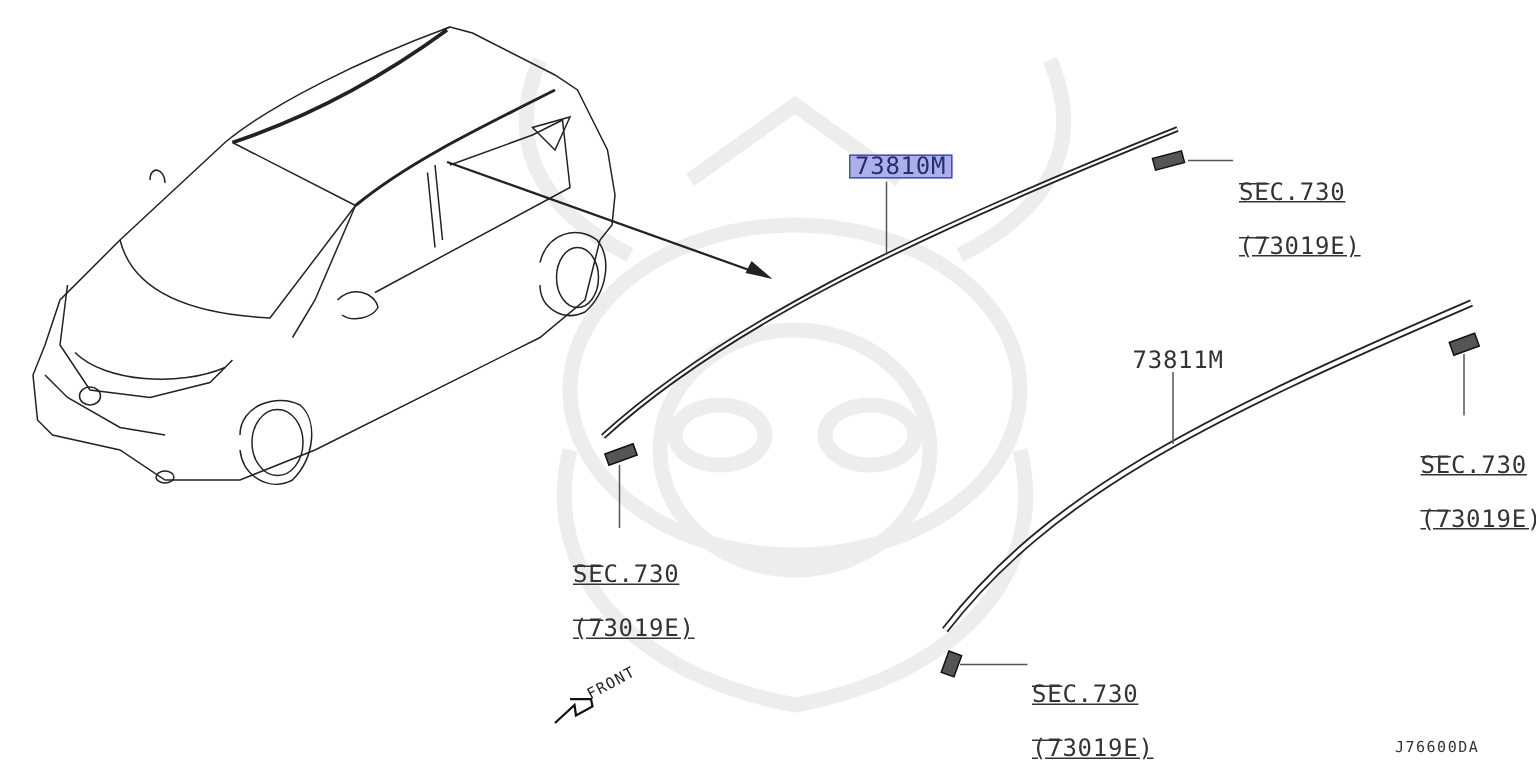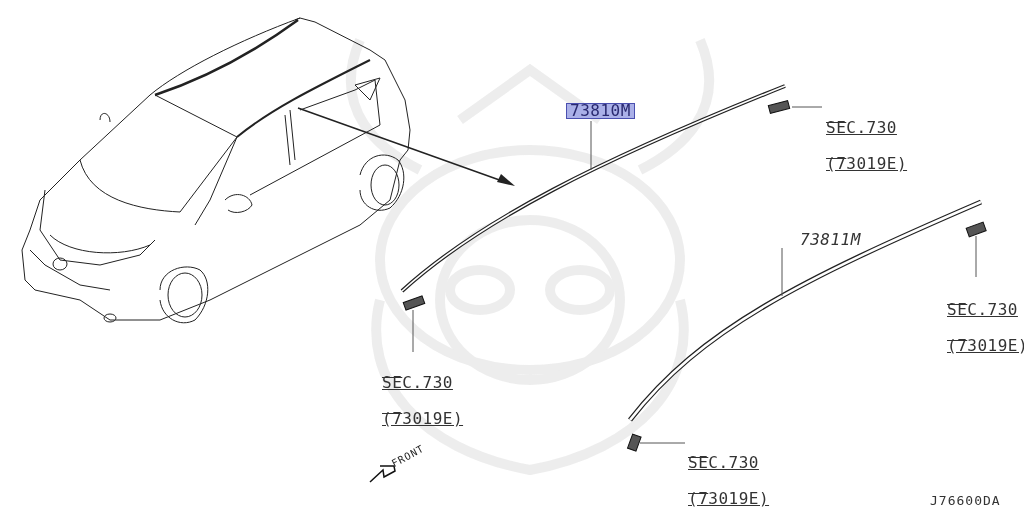--- a/index.html
+++ b/index.html
@@ -4,21 +4,21 @@
 <style>
   html, body { margin: 0; padding: 0; background: #ffffff; }
   body { width: 1024px; height: 511px; position: relative; overflow: hidden;
          font-family: "DejaVu Sans Mono", "Liberation Mono", monospace; }
   #diagram { position: absolute; left: 0; top: 0; width: 1024px; height: 511px; }
   .lbl { position: absolute; font-size: 16px; line-height: 12px; color: #333; letter-spacing: 0.5px; white-space: pre; }
   .part-hl { background: #aab0e8; border: 1px solid #4a4fb0; padding: 1px 3px; color: #2a2a70; cursor: pointer; }
   .part { padding: 1px 3px; cursor: pointer; }
   .sec { cursor: pointer; text-decoration: underline; }
   .front { position: absolute; font-size: 10px; color: #222; transform: rotate(-28deg); transform-origin: left bottom; letter-spacing: 1px; }
-  .code { position: absolute; font-size: 13px; color: #333; letter-spacing: 1px; }
+  .code { position: absolute; font-size: 10px; color: #333; letter-spacing: 1px; }
 </style>
 </head>
 <body>
 
 <svg id="diagram" viewBox="0 0 1024 511" xmlns="http://www.w3.org/2000/svg">
 
   <g stroke="#ececec" stroke-width="10" fill="none" opacity="0.9">
     <path d="M360 40 C330 110 380 150 420 170 M700 40 C730 110 680 150 640 170"></path>
     <ellipse cx="530" cy="260" rx="150" ry="110"></ellipse>
     <ellipse cx="530" cy="300" rx="90" ry="80"></ellipse>
@@ -86,21 +86,21 @@
       <rect x="630" y="435" width="9" height="15" transform="rotate(20 634 442)" fill="#555" stroke="#111"></rect>
     </g>
   <line x1="640" y1="443" x2="685" y2="443" stroke="#555"></line>
 
   <g stroke="#111" stroke-width="1.5" fill="none">
     <path d="M370 482 L383 470 L384 477 L395 471 L394 466 L380 466"></path>
   </g>
 </svg>
 
 <div class="lbl part-hl" style="left:566px;top:103px;">73810M</div>
-<div class="lbl part" style="left:797px;top:233px;font-style:italic;">73811M</div>
+<div class="lbl part" style="left:752px;top:233px;">73811M</div>
 
 <div class="lbl sec" style="left:826px;top:98px;">
   <div>SEC.730</div>
   <div>(73019E)</div>
 </div>
 <div class="lbl sec" style="left:382px;top:353px;">
   <div>SEC.730</div>
   <div>(73019E)</div>
 </div>
 <div class="lbl sec" style="left:947px;top:280px;">

